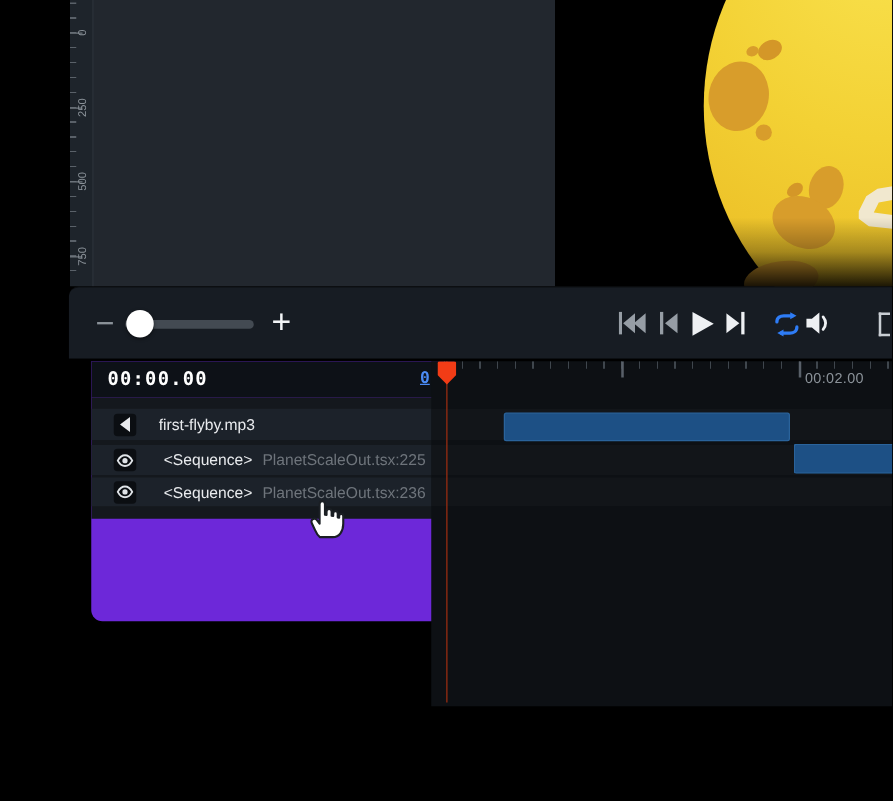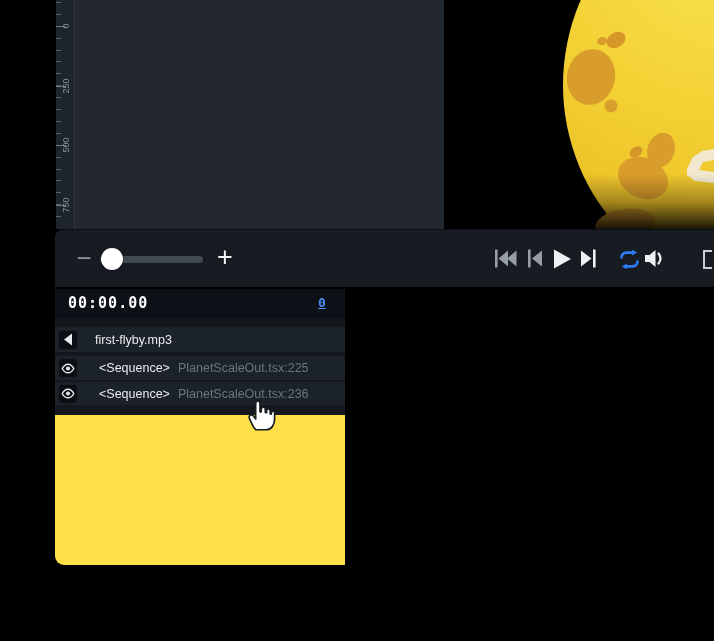--- a/index.html
+++ b/index.html
@@ -31,28 +31,28 @@
     display:flex;align-items:center;justify-content:space-between;padding:0 13px;color:#f1f3f6;font-size:14px;}
   .dd-scale{left:246px;width:71px;}
   .dd-speed{left:335px;width:88px;}
   .caret{width:0;height:0;border-left:5px solid transparent;border-right:5px solid transparent;border-top:6px solid #e8eaee;margin-left:10px;}
   .tbtn{position:absolute;top:19px;display:flex;align-items:center;justify-content:center;}
   .bracket{position:absolute;left:648px;top:20px;width:9px;height:19px;border-left:2.5px solid #c9ced4;
     border-top:2.5px solid #c9ced4;border-bottom:2.5px solid #c9ced4;}
 
   
   .timeline{position:absolute;left:55px;top:289px;width:659px;height:276px;}
-  .tl-left{position:absolute;left:0;top:0;width:290px;height:276px;background:#fde047;border-radius:0 0 0 9px;overflow:hidden;}
+  .tl-left{position:absolute;left:18px;top:0;width:290px;height:208px;background:#6d28d9;border-radius:0 0 0 9px;overflow:hidden;}
   .tl-header{position:absolute;left:0;top:0;width:290px;height:29px;background:#0d1117;}
   .timecode{position:absolute;left:13px;top:5px;font-family:"DejaVu Sans Mono",monospace;font-weight:bold;
     font-size:15px;letter-spacing:1px;color:#fff;}
   .frame-link{position:absolute;left:263px;top:6px;font-family:"DejaVu Sans Mono",monospace;font-weight:bold;
     font-size:13px;color:#4b8bf4;text-decoration:underline;cursor:pointer;}
   .tracks-zone{position:absolute;left:0;top:29px;width:290px;height:97px;background:#14181d;}
-  .trow{position:absolute;left:0;width:290px;background:#1c222a;display:flex;align-items:center;padding-left:4px;}
+  .trow{position:absolute;left:0;width:290px;background:#1c222a;display:flex;align-items:center;padding-left:18px;}
   .trow1{top:9px;height:25px;}
   .trow2{top:38px;height:24px;}
   .trow3{top:64px;height:23px;}
   .icon-box{width:18px;height:18px;border-radius:3px;background:#0b0e12;display:flex;align-items:center;justify-content:center;flex:0 0 18px;}
   .tname{color:#e9ebee;font-size:12.5px;white-space:nowrap;}
   .tsrc{color:#6e747b;font-size:12.5px;margin-left:8px;white-space:nowrap;}
   .gap18{margin-left:18px;} .gap5{margin-left:22px;}
 
   .tl-right{position:absolute;left:290px;top:0;width:369px;height:276px;background:#0d1014;overflow:hidden;}
   .rstripe{position:absolute;left:0;width:369px;background:rgba(255,255,255,.022);}
@@ -191,19 +191,34 @@
               <path d="M7 1.2 C3.5 1.2 1.2 5.5 1.2 5.5 C1.2 5.5 3.5 9.8 7 9.8 C10.5 9.8 12.8 5.5 12.8 5.5 C12.8 5.5 10.5 1.2 7 1.2 Z" fill="none" stroke="#dfe3e7" stroke-width="1.5"></path>
               <circle cx="7" cy="5.5" r="2.1" fill="#dfe3e7"></circle>
             </svg>
           </span>
           <span class="tname gap5">&lt;Sequence&gt;</span>
           <span class="tsrc">PlanetScaleOut.tsx:236</span>
         </div>
       </div>
     </div>
 
+    <div class="tl-right">
+      <div class="rstripe" style="top:38px;height:25px"></div>
+      <div class="rstripe" style="top:67px;height:24px"></div>
+      <div class="rstripe" style="top:93px;height:23px"></div>
+      <div class="ticks"></div>
+      <div class="tall-tick" style="left:152px"></div>
+      <div class="tall-tick" style="left:294px"></div>
+      <span class="time-label">00:02.00</span>
+      <div class="ph-line"></div>
+      <svg class="ph-flag" viewBox="0 0 15 19">
+        <path d="M1.5 0 H13.5 Q15 0 15 1.5 V11 L7.5 18.5 L0 11 V1.5 Q0 0 1.5 0 Z" fill="#f23c16"></path>
+      </svg>
+      <div class="clip clip1"></div>
+      <div class="clip clip2"></div>
+    </div>
   </div>
 
   <svg class="cursor" viewBox="0 0 28 30">
     <path d="M9.5 28 C7.8 26.8 7 25 6.2 23.2 L3.9 18.4 C3.2 16.9 3.6 15.7 4.7 15.2 C5.7 14.7 6.9 15.2 7.7 16.3 L9.3 18.5 L9.3 4.8 C9.3 3.5 10.1 2.6 11.2 2.6 C12.3 2.6 13.1 3.5 13.1 4.8 L13.1 12.2 L14.2 12.3 L14.2 10 C14.2 8.9 15 8.1 16 8.1 C17 8.1 17.8 8.9 17.8 10 L17.8 12.8 L18.9 13 L18.9 11.4 C18.9 10.4 19.6 9.6 20.5 9.6 C21.4 9.6 22.1 10.4 22.1 11.4 L22.1 14 L23.1 14.2 L23.1 13.2 C23.1 12.3 23.8 11.6 24.6 11.6 C25.4 11.6 26 12.3 26 13.2 L26 18.6 C26 23.8 23.2 28 18.6 28 Z" fill="#ffffff" stroke="#1b1f24" stroke-width="1.5" stroke-linejoin="round"></path>
   </svg>
 
 </div>
 
 </body></html>

